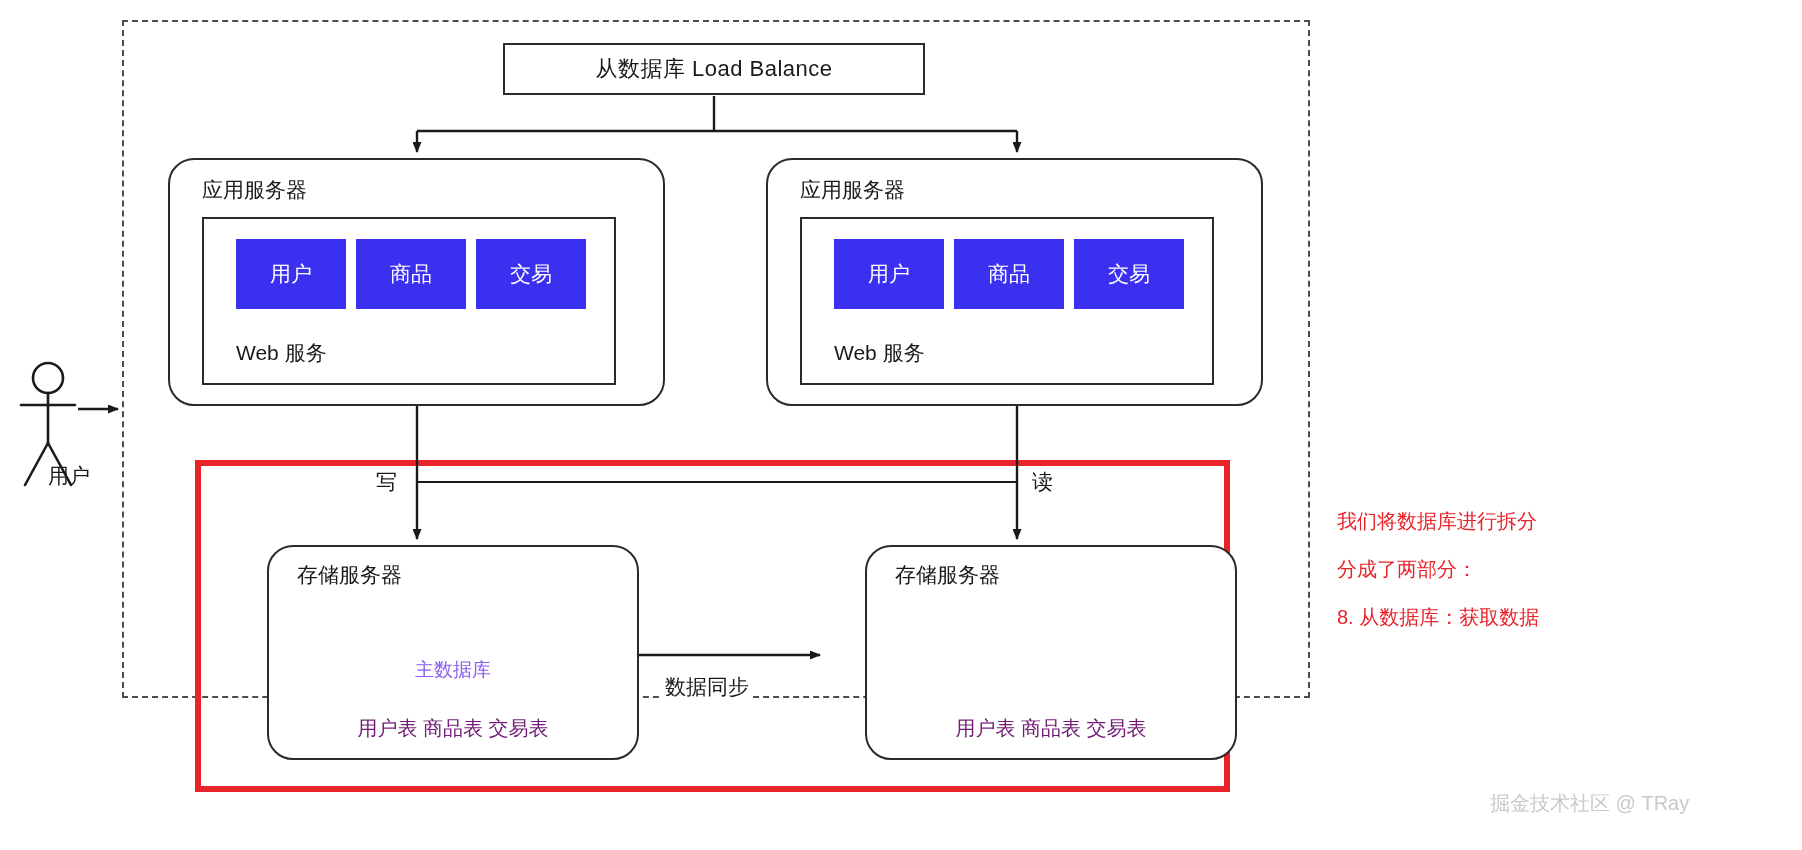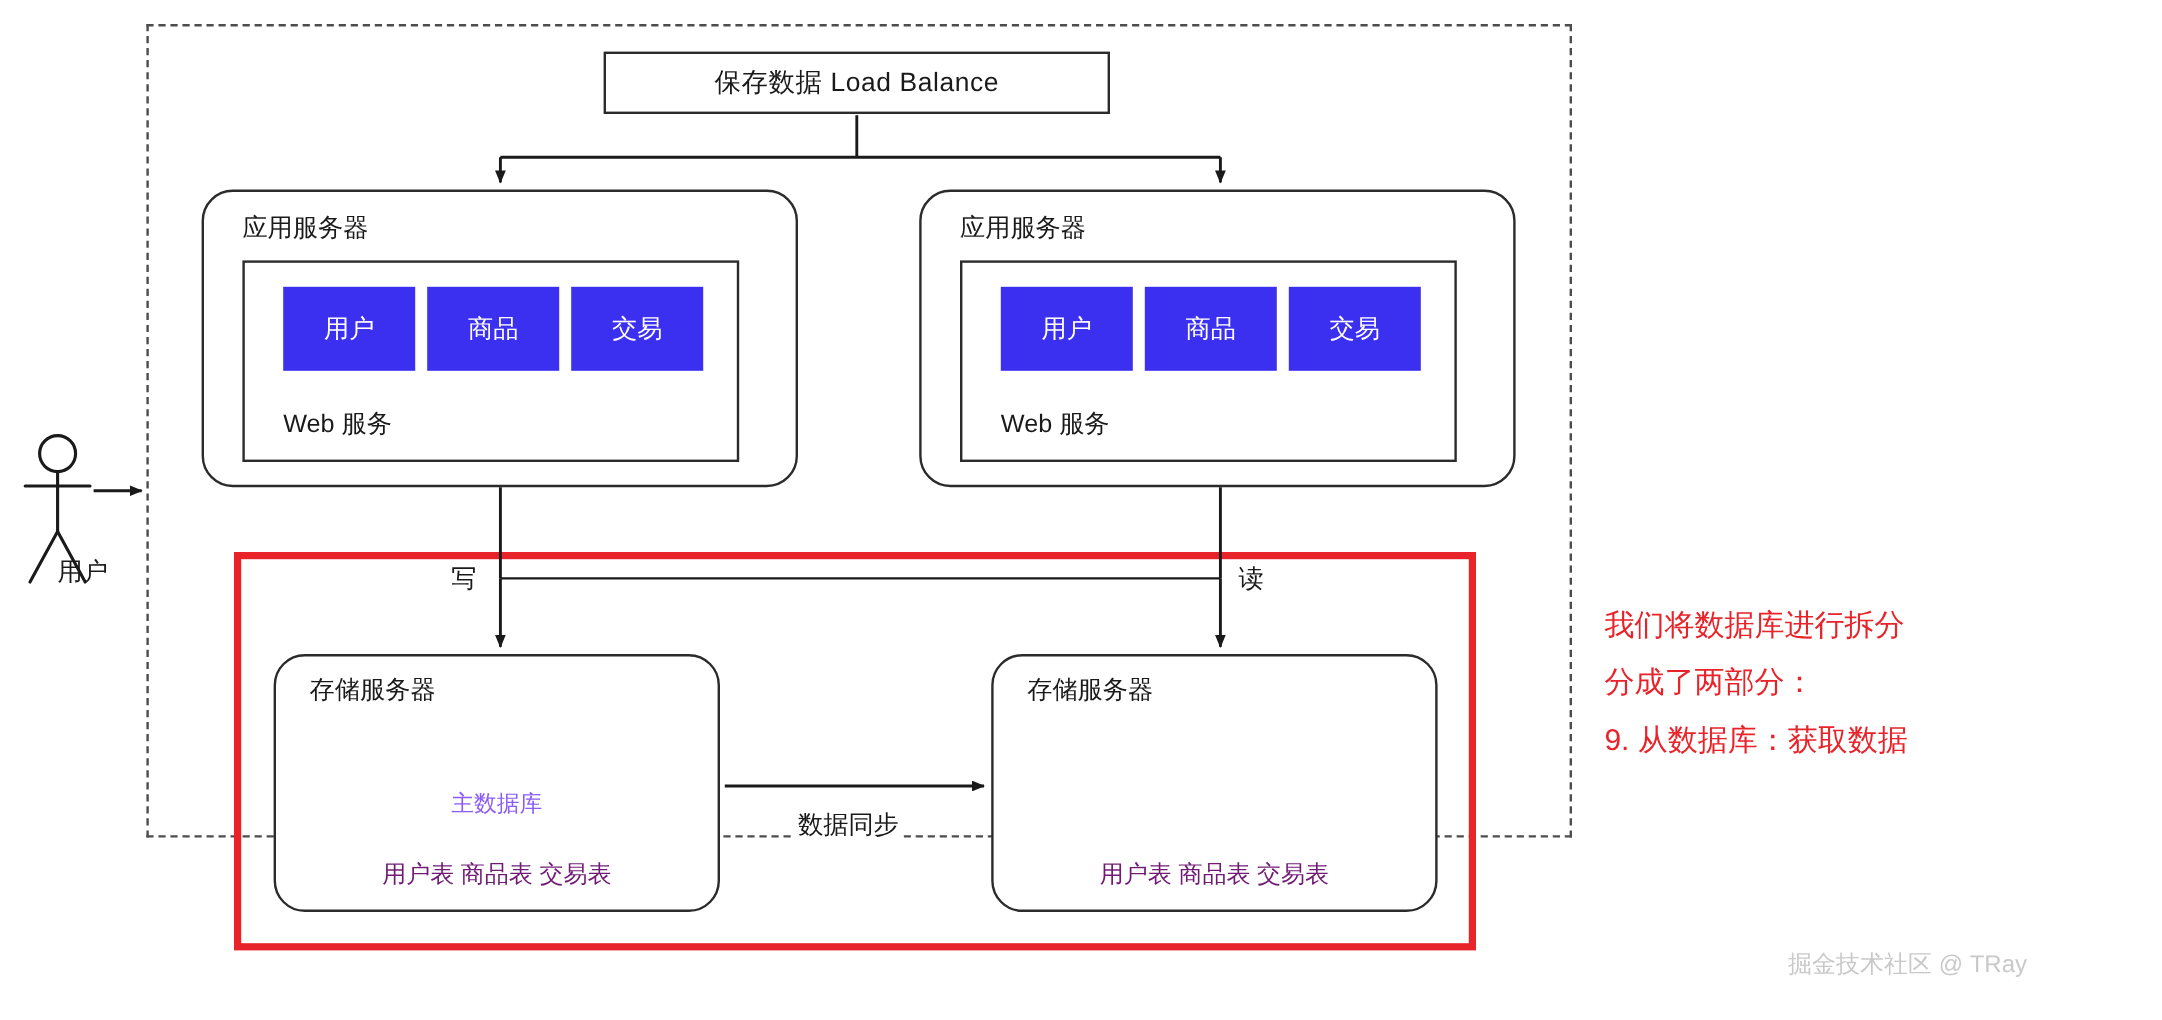--- a/index.html
+++ b/index.html
@@ -92,20 +92,21 @@
   }
 
   
   .store-card {
     position: absolute;
     top: 545px;
     width: 372px; height: 215px;
     border: 2px solid #2b2b2b;
     border-radius: 26px;
     background: #ffffff;
+    margin-left: 39px;
   }
   .store-card.left  { left: 228px; }
   .store-card.right { left: 826px; }
   .store-title {
     position: absolute;
     left: 28px; top: 14px;
     font-size: 21px; color: #1a1a1a;
   }
   .db-wrap {
     position: absolute;
@@ -149,21 +150,21 @@
   }
   .lbl-write { left: 372px; top: 468px; }
   .lbl-read  { left: 1028px; top: 468px; }
   .lbl-sync  { left: 661px; top: 673px; }
 
   
   .annot {
     position: absolute;
     left: 1337px; top: 497px;
     color: #e8232a;
-    font-size: 25px;
+    font-size: 20px;
     line-height: 48px;
   }
   .annot div { white-space: nowrap; }
 
   
   .watermark {
     position: absolute;
     left: 1490px; top: 790px;
     font-size: 20px;
     color: #c9c9c9;
@@ -217,21 +218,21 @@
       <ellipse cx="414" cy="620" rx="55" ry="19"></ellipse>
     </g>
 
     <g stroke="#1a1a1a" stroke-width="2.2" fill="#ffffff">
       <path d="M957,620 L957,673 A55,19 0 0 0 1067,673 L1067,620"></path>
       <ellipse cx="1012" cy="620" rx="55" ry="19"></ellipse>
     </g>
   </svg>
 
   <div class="lb-box">
-    <span class="lb-label">保存数据 Load Balance</span>
+    <span class="lb-label">从数据库 Load Balance</span>
   </div>
 
   <div class="app-card left">
     <div class="app-title">应用服务器</div>
     <div class="web-box">
       <div class="svc-row">
         <div class="svc-chip">用户</div>
         <div class="svc-chip">商品</div>
         <div class="svc-chip">交易</div>
       </div>
@@ -266,18 +267,18 @@
 
   <div class="actor-label">用户</div>
 
   <div class="edge-label lbl-write">写</div>
   <div class="edge-label lbl-read">读</div>
   <div class="edge-label lbl-sync">数据同步</div>
 
   <div class="annot">
     <div>我们将数据库进行拆分</div>
     <div>分成了两部分：</div>
-    <div>9. 从数据库：获取数据</div>
+    <div>8. 从数据库：获取数据</div>
   </div>
 
   <div class="watermark">掘金技术社区 @ TRay</div>
 
 </div>
 
 </body></html>

